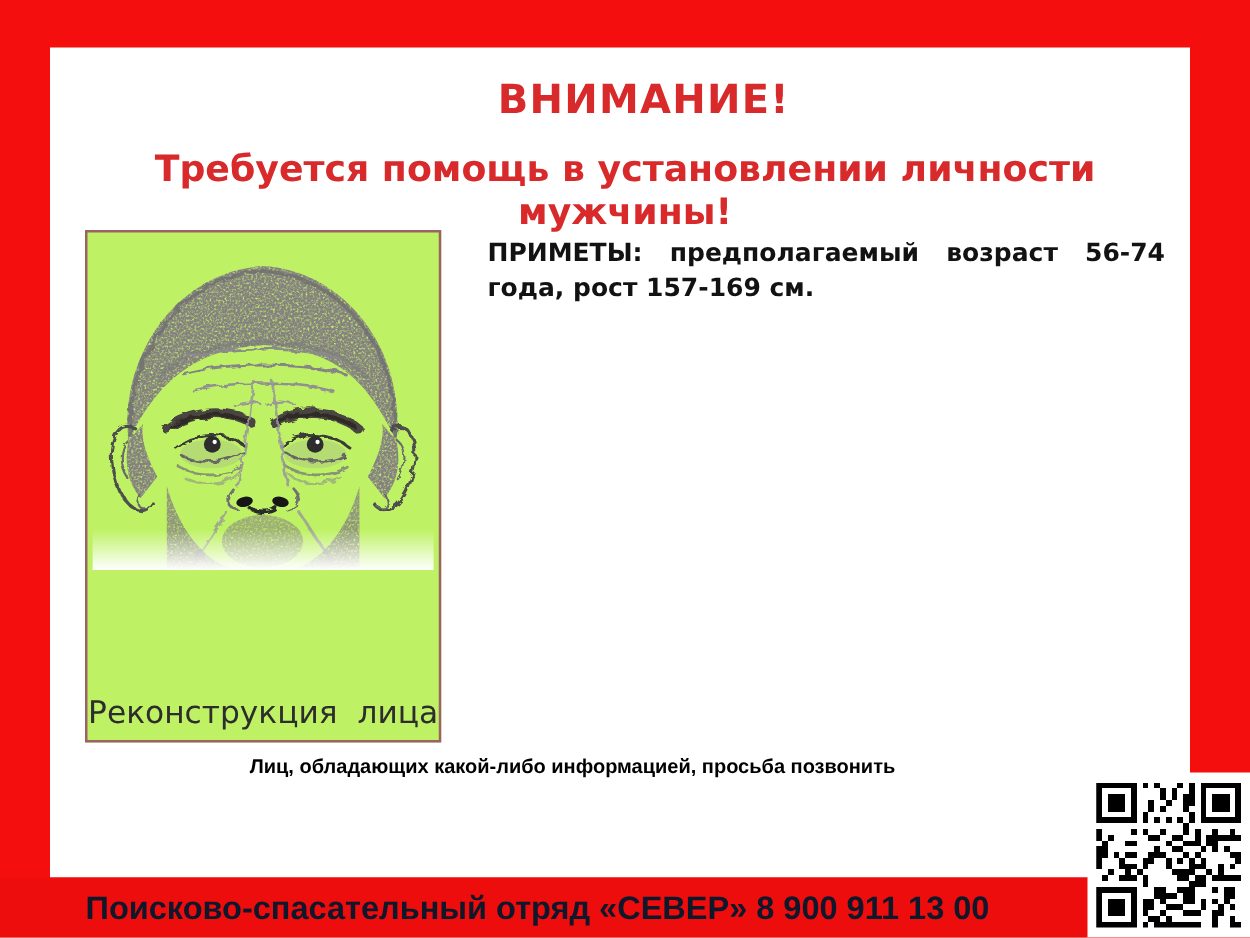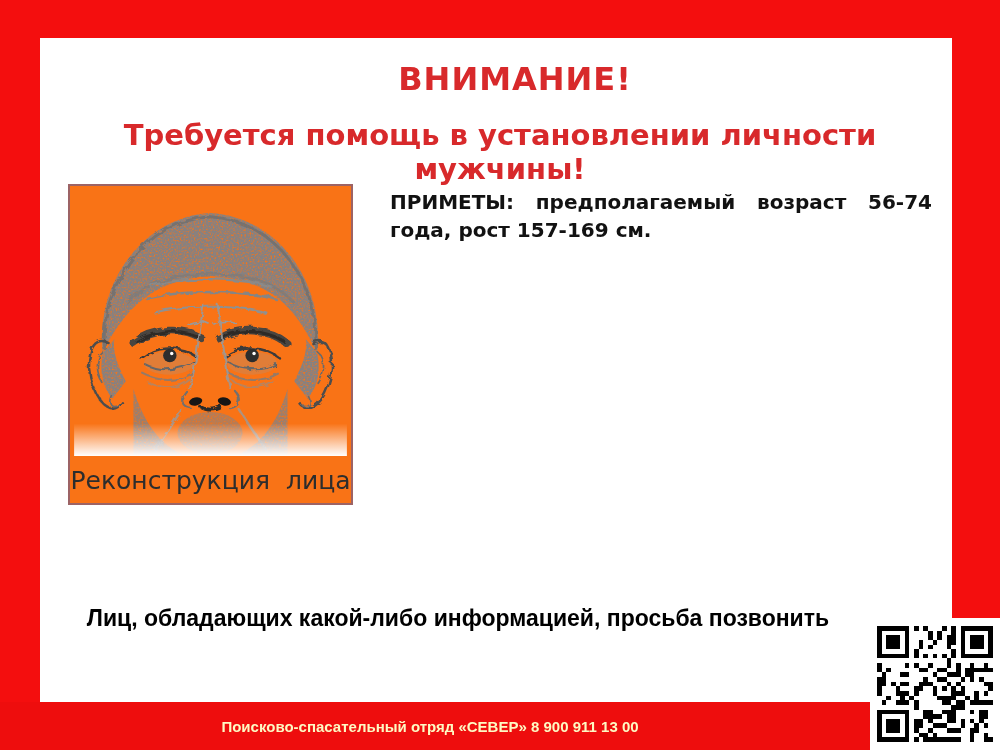--- a/index.html
+++ b/index.html
@@ -36,22 +36,22 @@
   .subtitle{
     position:absolute;
     left:50px;top:118px;width:900px;
     text-align:center;
     font-size:29px;font-weight:bold;
     color:var(--accent-red);
   }
   .sketch-frame{
     position:absolute;
     left:68px;top:184px;
-    width:285px;height:321px;
-    background:#f97316;
+    width:285px;height:410px;
+    background:#bef264;
     border:2px solid var(--frame-border);
   }
   .sketch-frame svg.face{
     position:absolute;left:0;top:2px;width:281px;height:268px;
   }
   .sketch-caption{
     position:absolute;
     left:0;bottom:8px;width:100%;
     text-align:center;
     font-size:25px;font-weight:400;
@@ -67,36 +67,36 @@
     font-size:20px;font-weight:bold;
     line-height:1.4;
     text-align:justify;
     margin-bottom:27px;
   }
   .contact{
     position:absolute;
     left:40px;top:604px;width:836px;
     text-align:center;
     font-family:"Liberation Sans",sans-serif;
-    font-size:23px;font-weight:bold;
+    font-size:16px;font-weight:bold;
     line-height:1.26;
     color:#000;
   }
   .footer-bar{
     position:absolute;
     left:0;top:702px;
     width:1000px;height:48px;
     background:var(--footer-red);
     display:flex;align-items:center;justify-content:center;
     padding-right:140px;
   }
   .footer-bar .footer-text{
     font-family:"Liberation Sans",sans-serif;
-    font-size:15px;font-weight:bold;
-    color:#fef9c3;
+    font-size:26px;font-weight:bold;
+    color:#0f172a;
   }
   .qr-box{
     position:absolute;
     right:0;top:618px;
     width:130px;height:132px;
     background:#ffffff;
     display:flex;align-items:center;justify-content:center;
   }
   .qr-box svg{width:116px;height:116px;shape-rendering:crispEdges;}
 </style>

